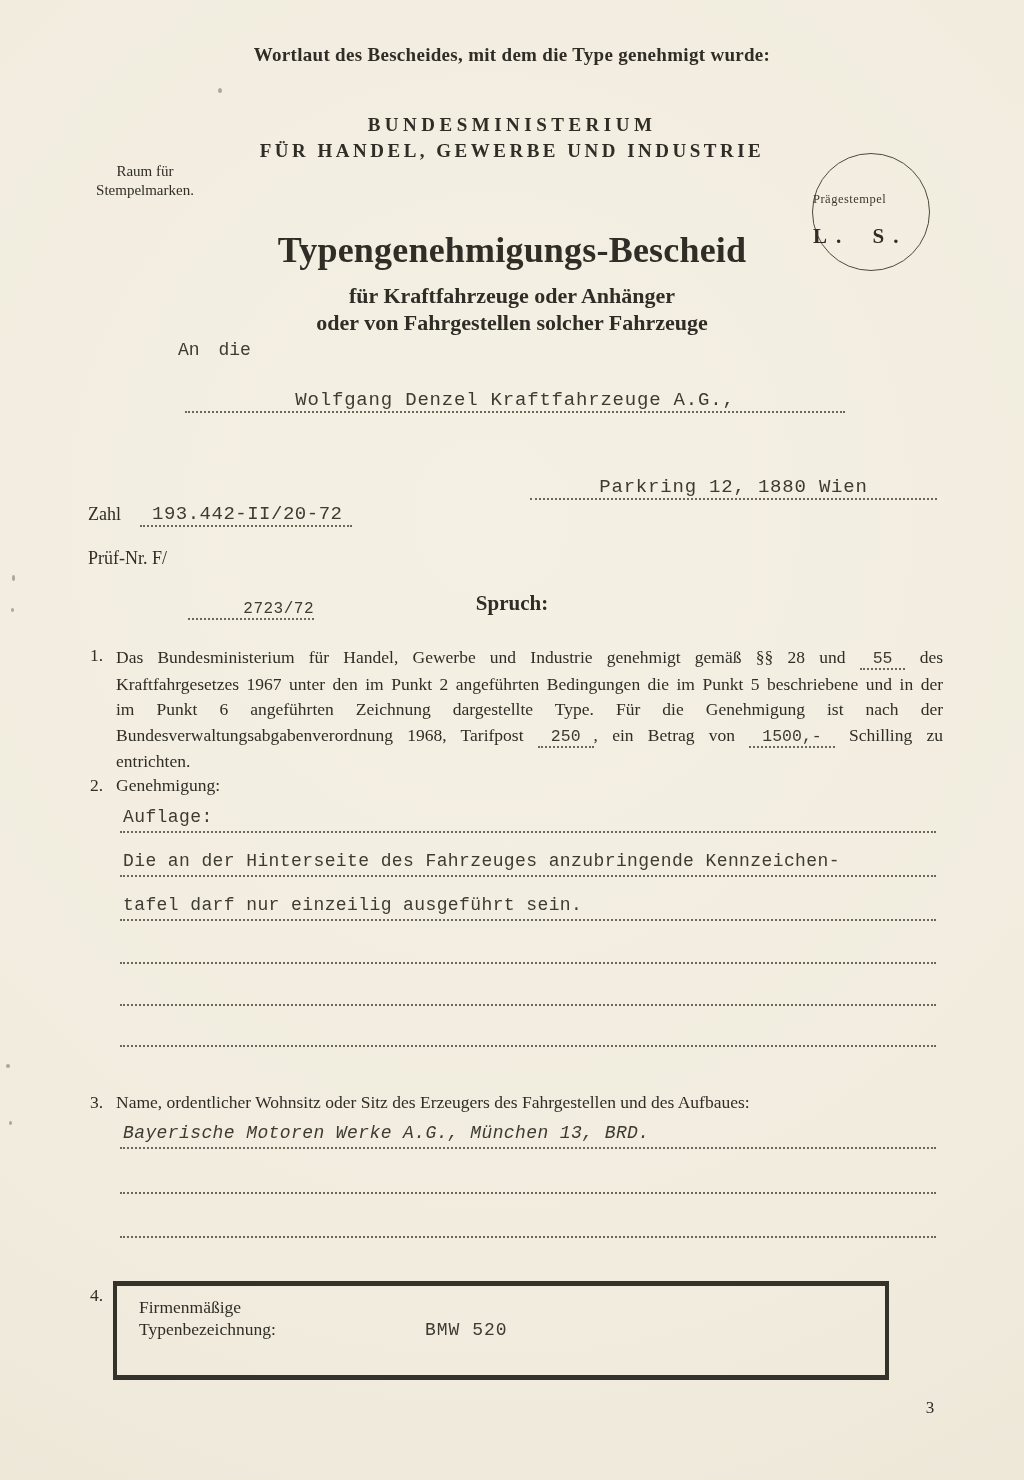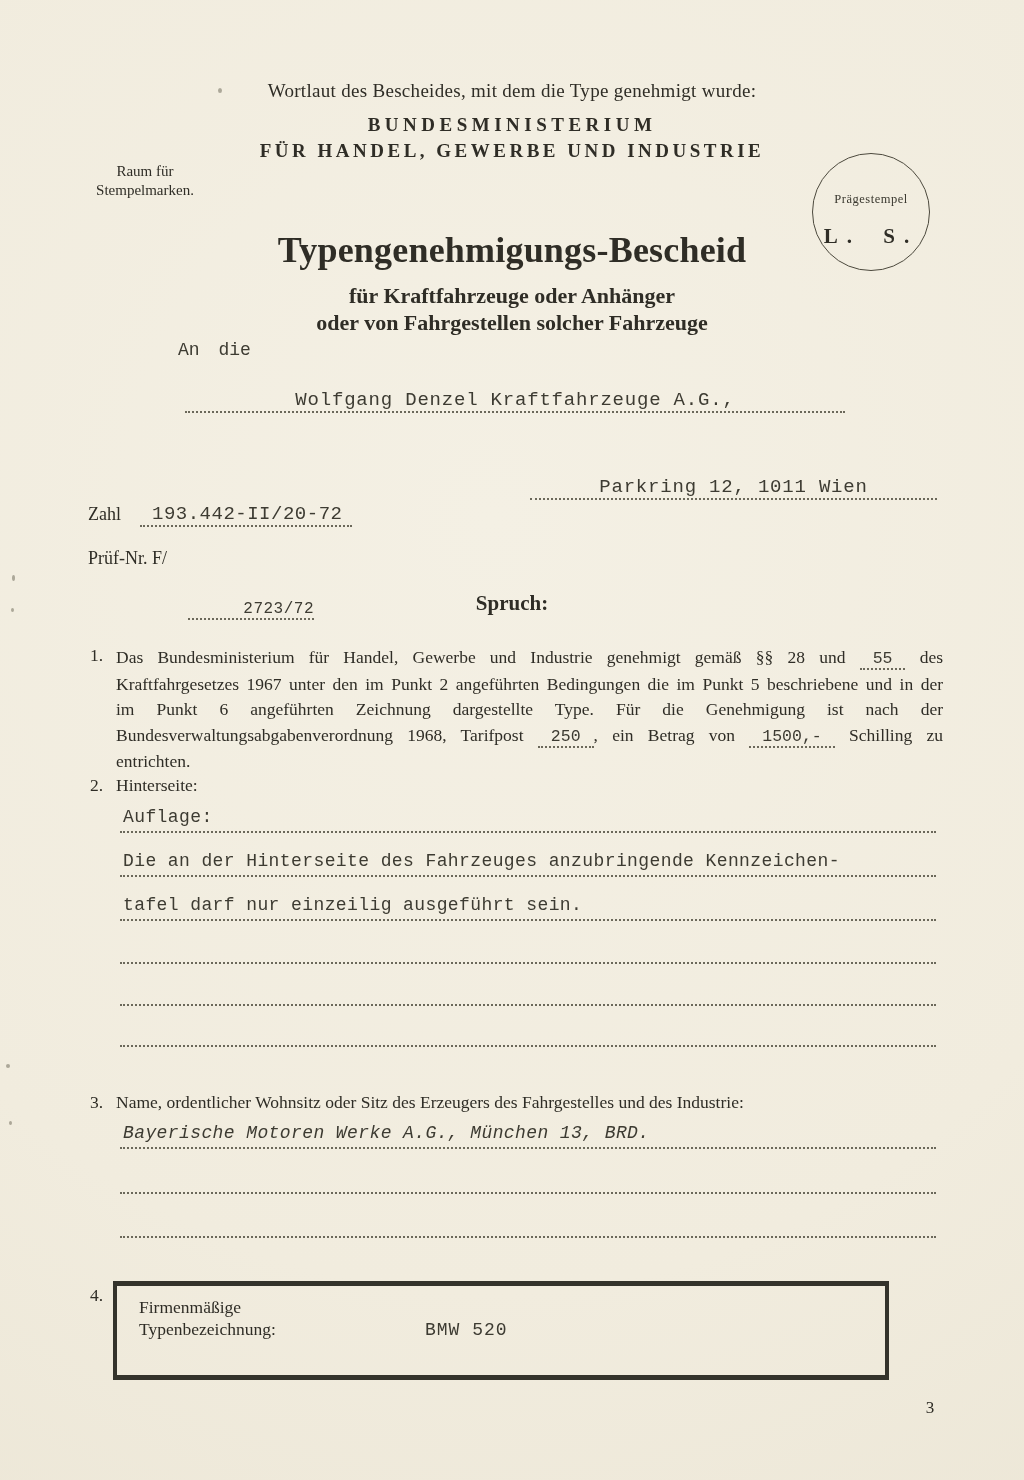--- a/index.html
+++ b/index.html
@@ -6,28 +6,28 @@
   .page {
     position:relative; width:1024px; height:1480px; overflow:hidden;
     background: radial-gradient(130% 95% at 48% 35%, #f4f0e4 0%, #f1ecde 55%, #eae4d3 100%);
     font-family:"Liberation Serif", serif;
     color:#2f2d26;
   }
   .abs { position:absolute; }
   .center { left:0; width:1024px; text-align:center; }
   .mono { font-family:"Liberation Mono", monospace; color:#3d3b32; }
 
-  .header-note { top:44px; font-size:19px; font-weight:normal; letter-spacing:0.3px;margin-top:36px; }
+  .header-note { top:44px; font-size:19px; font-weight:bold; letter-spacing:0.3px; }
   .ministry1 { top:114px; font-size:19px; font-weight:bold; letter-spacing:4.5px; }
   .ministry2 { top:140px; font-size:19px; font-weight:bold; letter-spacing:3.5px; }
 
   .stamp-note { left:70px; top:162px; width:150px; text-align:center; font-size:15px; line-height:19px; }
 
   .seal { left:812px; top:153px; width:118px; height:118px; border:1.5px solid #4c493d;
-          border-radius:50%; text-align:center; box-sizing:border-box; }
+          border-radius:50%; box-sizing:border-box; }
   .seal-label { margin-top:38px; font-size:12.5px; letter-spacing:0.5px; color:#3a382f; }
   .seal-initials { font-size:21px; font-weight:bold; letter-spacing:9px; word-spacing:8px; margin-top:17px; }
 
   .doc-title { top:229px; font-size:36px; font-weight:bold; letter-spacing:0.2px; }
   .doc-subtitle1 { top:283px; font-size:22px; font-weight:bold; }
   .doc-subtitle2 { top:310px; font-size:22px; font-weight:bold; }
 
   .addressee-intro { left:178px; top:340px; font-size:18px; word-spacing:8px; }
 
   .uline { border-bottom:2px dotted #6b685a; display:flex; align-items:flex-end; box-sizing:border-box; }
@@ -92,21 +92,21 @@
   <div class="abs center doc-subtitle1">für Kraftfahrzeuge oder Anhänger</div>
   <div class="abs center doc-subtitle2">oder von Fahrgestellen solcher Fahrzeuge</div>
 
   <div class="abs mono addressee-intro">An die</div>
 
   <div class="abs uline mono addr-name">
     <span>Wolfgang Denzel Kraftfahrzeuge A.G.,</span>
   </div>
 
   <div class="abs uline mono addr-street">
-    <span>Parkring 12, 1011 Wien</span>
+    <span>Parkring 12, 1880 Wien</span>
   </div>
 
   <div class="abs zahl-label">Zahl</div>
   <div class="abs uline mono zahl-value">
     <span>193.442-II/20-72</span>
   </div>
 
   <div class="abs pruef-label">Prüf-Nr. F/</div>
   <div class="abs uline mono pruef-value">
     <span>2723/72</span>
@@ -119,39 +119,39 @@
     <p><span>Das Bundesministerium für Handel, Gewerbe und Industrie genehmigt gemäß §§ 28 und</span>
       <span class="fill">55</span>
       <span>des Kraftfahrgesetzes 1967 unter den im Punkt 2 angeführten Bedingungen die im Punkt 5 beschriebene und in der im Punkt 6 angeführten Zeichnung dargestellte Type. Für die Genehmigung ist nach der Bundesverwaltungsabgabenverordnung 1968, Tarifpost</span>
       <span class="fill">250</span><span>, ein Betrag von</span>
       <span class="fill">1500,-</span>
       <span>Schilling zu entrichten.</span></p>
   </div>
 
   <div class="abs sec2 numbered sec-head">
     <div class="num">2.</div>
-    <div>Hinterseite:</div>
+    <div>Genehmigung:</div>
   </div>
 
   <div class="abs uline mono typed-line" style="top:851px;">
     <span>Die an der Hinterseite des Fahrzeuges anzubringende Kennzeichen-</span>
   </div>
   <div class="abs uline mono typed-line" style="top:807px;">
     <span>Auflage:</span>
   </div>
   <div class="abs uline mono typed-line" style="top:895px;">
     <span>tafel darf nur einzeilig ausgeführt sein.</span>
   </div>
   <div class="abs blank-line" style="top:952px;"></div>
   <div class="abs blank-line" style="top:994px;"></div>
   <div class="abs blank-line" style="top:1035px;"></div>
 
   <div class="abs sec3 numbered sec-head">
     <div class="num">3.</div>
-    <div>Name, ordentlicher Wohnsitz oder Sitz des Erzeugers des Fahrgestelles und des Industrie:</div>
+    <div>Name, ordentlicher Wohnsitz oder Sitz des Erzeugers des Fahrgestellen und des Aufbaues:</div>
   </div>
   <div class="abs uline mono typed-line" style="top:1123px;font-style:italic;">
     <span>Bayerische Motoren Werke A.G., München 13, BRD.</span>
   </div>
   <div class="abs blank-line" style="top:1182px;"></div>
   <div class="abs blank-line" style="top:1226px;"></div>
 
   <div class="abs sec4-num">4.</div>
   <div class="abs box4">
     <div class="box4-label">

